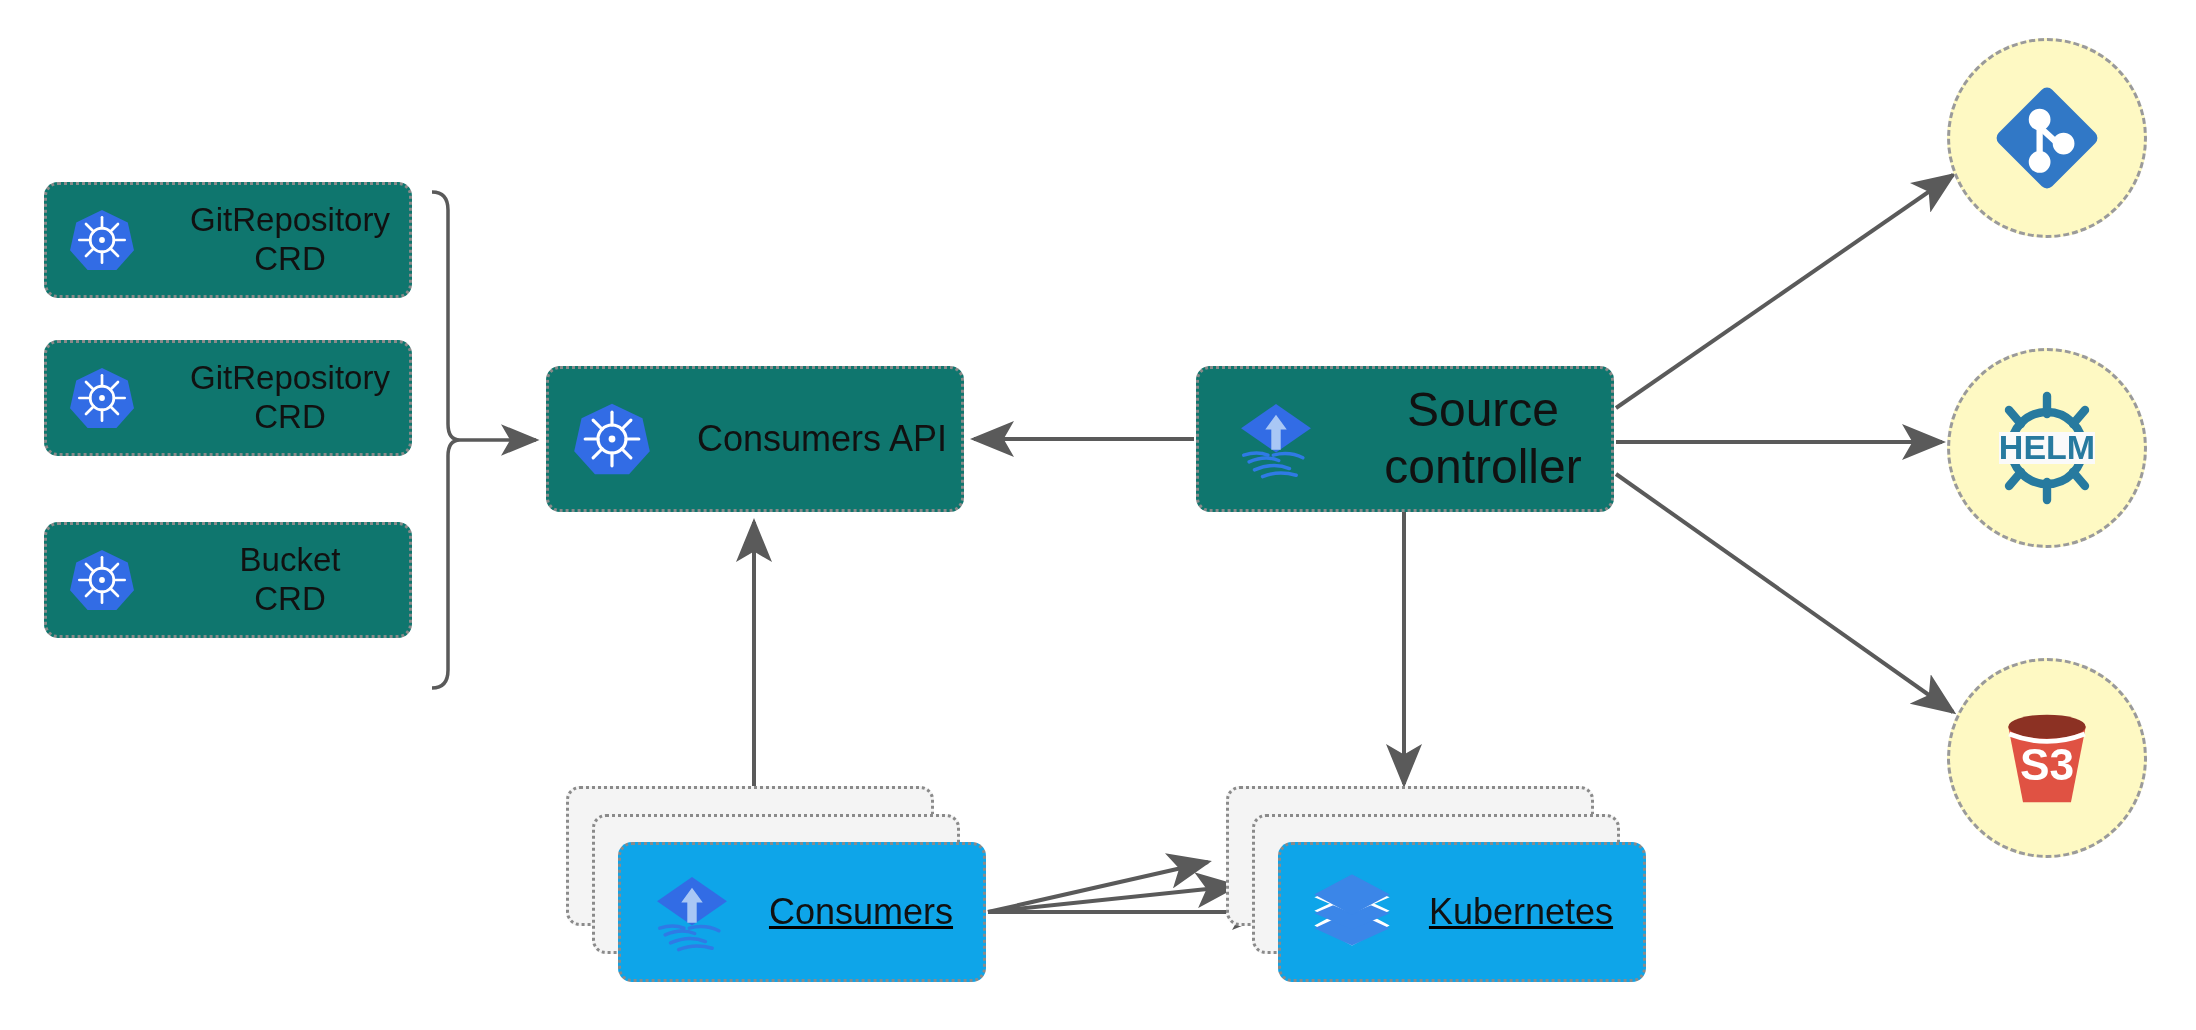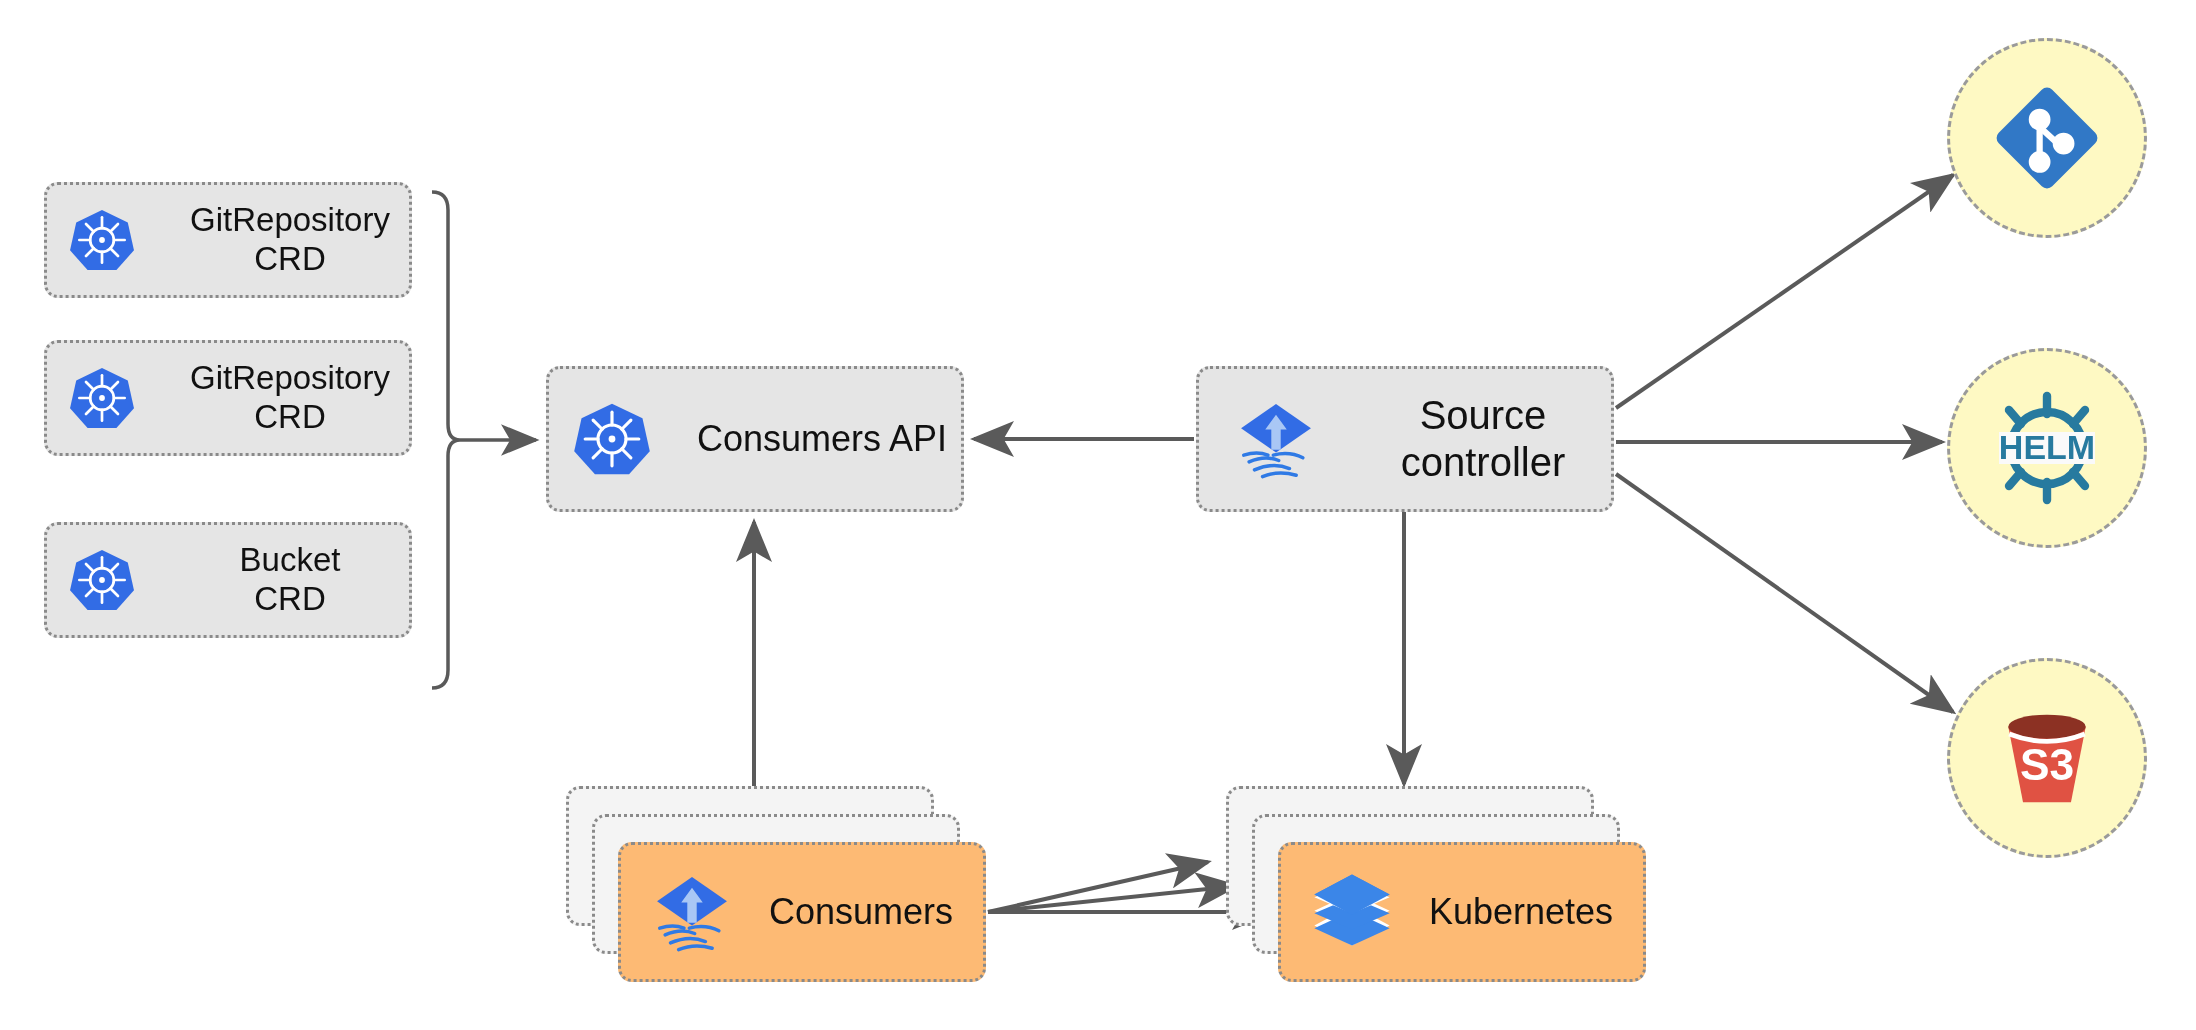--- a/index.html
+++ b/index.html
@@ -23,21 +23,21 @@
   #edges {
     position: absolute;
     left: 0; top: 0;
     width: 2196px;
     height: 1030px;
     pointer-events: none;
   }
   .node {
     position: absolute;
     box-sizing: border-box;
-    background: #e5e5e5;
+    background: #0f766e;
     border: 3px dotted #8a8a8a;
     border-radius: 14px;
     display: flex;
     align-items: center;
     justify-content: flex-start;
     gap: 32px;
   }
   .node-label {
     font-size: 34px;
     color: #111111;
@@ -76,47 +76,48 @@
   .k8s-api-icon { width: 78px; height: 78px; margin-right: 6px; }
 
   
   #node-source-controller {
     left: 1196px;
     top: 366px;
     width: 418px;
     height: 146px;
     padding-left: 34px;
   }
-  #node-source-controller .node-label { font-size: 40px; }
+  #node-source-controller .node-label { font-size: 48px; }
   .flux-icon { width: 86px; height: 86px; margin-right: 10px; }
 
   
   .stack {
     position: absolute;
   }
   .stack-layer {
     position: absolute;
     box-sizing: border-box;
     background: #f4f4f4;
     border: 3px dotted #8a8a8a;
     border-radius: 14px;
     width: 368px;
     height: 140px;
   }
   .stack-front {
     position: absolute;
     box-sizing: border-box;
-    background: #fdba74;
+    background: #0ea5e9;
     border: 3px dotted #8a8a8a;
     border-radius: 14px;
     width: 368px;
     height: 140px;
     display: flex;
     align-items: center;
     padding-left: 28px;
+    text-decoration: underline;
   }
   #node-consumers { left: 566px; top: 786px; width: 420px; height: 196px; }
   #node-artifacts { left: 1226px; top: 786px; width: 420px; height: 196px; }
   .stack .node-label { font-size: 36px; }
 
   
   .circle-node {
     position: absolute;
     box-sizing: border-box;
     width: 200px;

